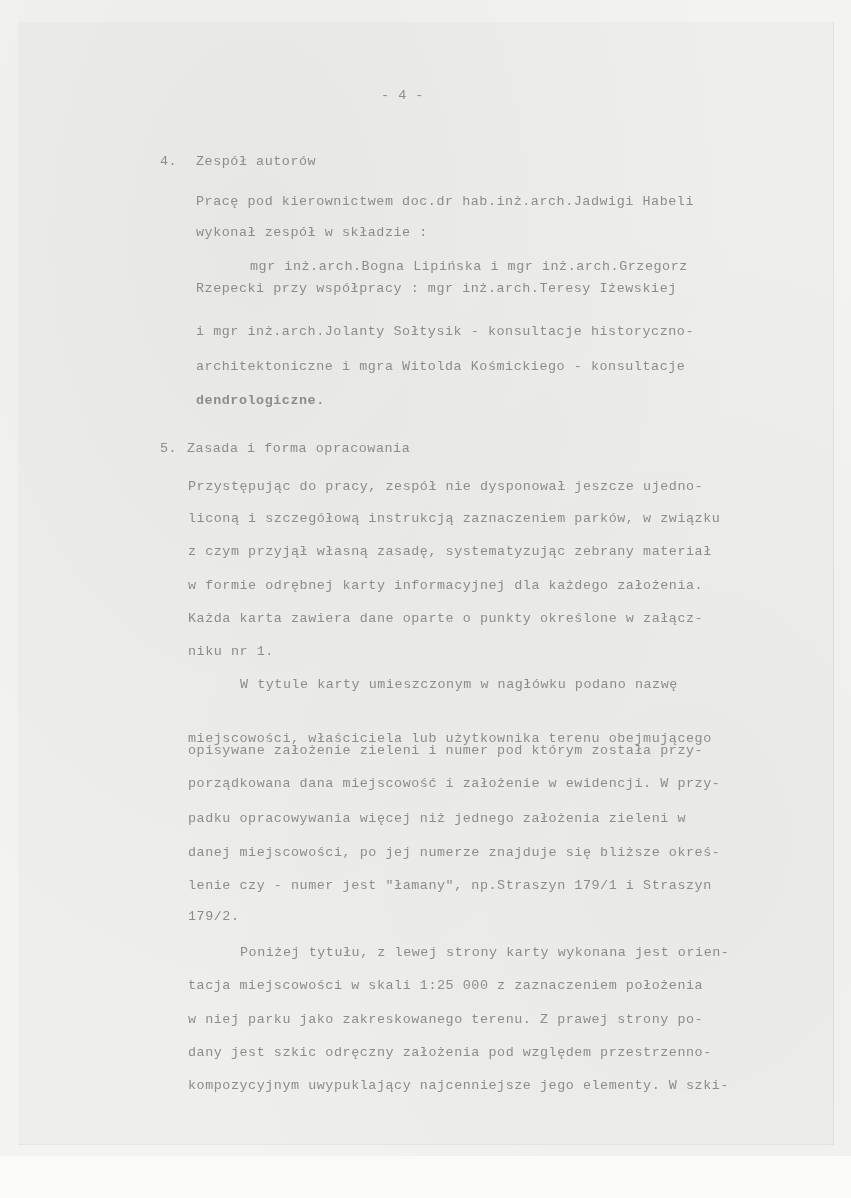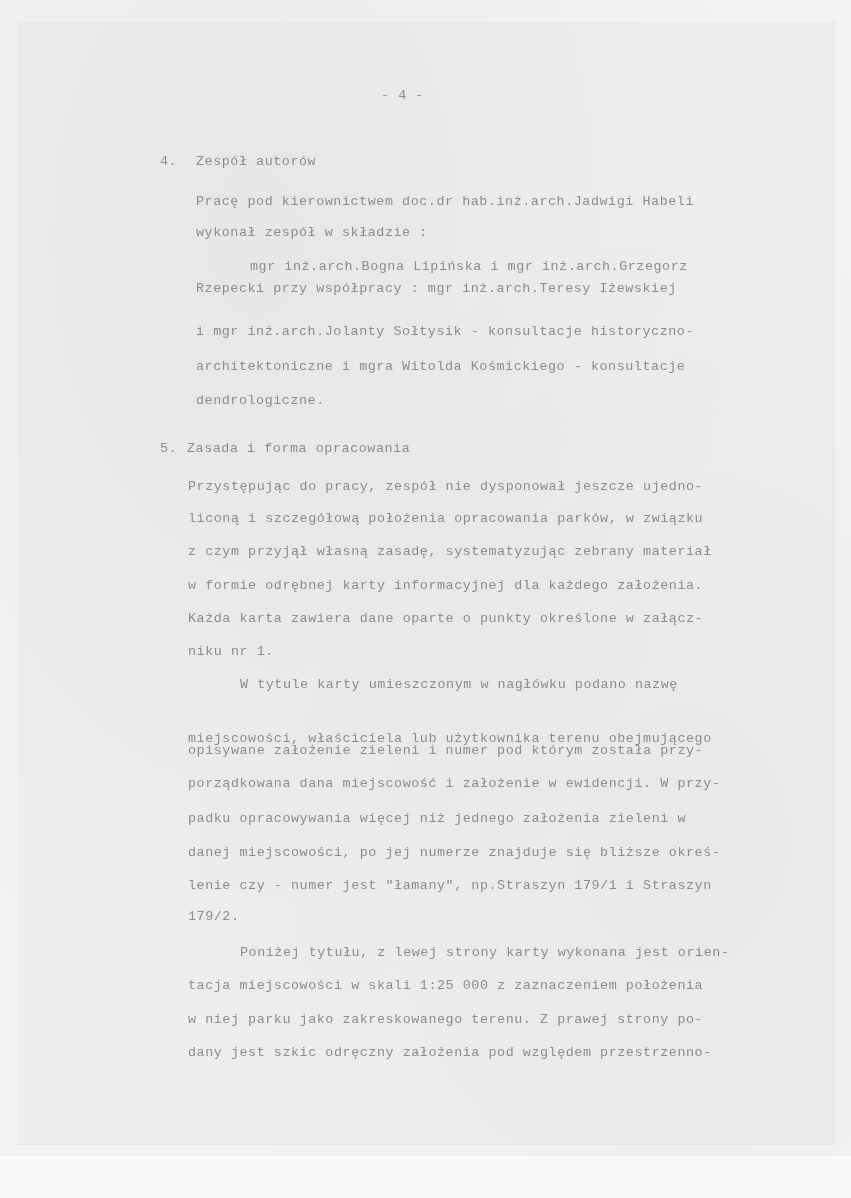--- a/index.html
+++ b/index.html
@@ -49,38 +49,39 @@
 
   <div class="line" style="left:160px; top:153px;">4.</div>
   <div class="line heading-text" style="left:196px; top:153px;">Zespół autorów</div>
 
   <div class="line" style="left:196px; top:193px;">Pracę pod kierownictwem doc.dr hab.inż.arch.Jadwigi Habeli</div>
   <div class="line" style="left:196px; top:224px;">wykonał zespół w składzie :</div>
   <div class="line" style="left:250px; top:258px;text-align:center;">mgr inż.arch.Bogna Lipińska i mgr inż.arch.Grzegorz</div>
   <div class="line" style="left:196px; top:280px;">Rzepecki przy współpracy : mgr inż.arch.Teresy Iżewskiej</div>
   <div class="line" style="left:196px; top:323px;">i mgr inż.arch.Jolanty Sołtysik - konsultacje historyczno-</div>
   <div class="line" style="left:196px; top:358px;">architektoniczne i mgra Witolda Kośmickiego - konsultacje</div>
-  <div class="line" style="left:196px; top:392px;">dendrologiczne.</div>
+  <div class="line" style="left:196px; top:392px;font-weight:bold;">dendrologiczne.</div>
 
   <div class="line" style="left:160px; top:440px;">5.</div>
   <div class="line heading-text" style="left:187px; top:440px;">Zasada i forma opracowania</div>
 
   <div class="line" style="left:188px; top:478px;">Przystępując do pracy, zespół nie dysponował jeszcze ujedno-</div>
-  <div class="line" style="left:188px; top:510px;">liconą i szczegółową położenia opracowania parków, w związku</div>
+  <div class="line" style="left:188px; top:510px;">liconą i szczegółową instrukcją zaznaczeniem parków, w związku</div>
   <div class="line" style="left:188px; top:543px;">z czym przyjął własną zasadę, systematyzując zebrany materiał</div>
   <div class="line" style="left:188px; top:577px;">w formie odrębnej karty informacyjnej dla każdego założenia.</div>
   <div class="line" style="left:188px; top:610px;">Każda karta zawiera dane oparte o punkty określone w załącz-</div>
   <div class="line" style="left:188px; top:643px;">niku nr 1.</div>
 
   <div class="line" style="left:240px; top:676px;">W tytule karty umieszczonym w nagłówku podano nazwę</div>
   <div class="line" style="left:188px; top:708px;margin-top:22px;">miejscowości, właściciela lub użytkownika terenu obejmującego</div>
   <div class="line" style="left:188px; top:742px;">opisywane założenie zieleni i numer pod którym została przy-</div>
   <div class="line" style="left:188px; top:775px;">porządkowana dana miejscowość i założenie w ewidencji. W przy-</div>
   <div class="line" style="left:188px; top:810px;">padku opracowywania więcej niż jednego założenia zieleni w</div>
   <div class="line" style="left:188px; top:844px;">danej miejscowości, po jej numerze znajduje się bliższe okreś-</div>
   <div class="line" style="left:188px; top:877px;">lenie czy - numer jest "łamany", np.Straszyn 179/1 i Straszyn</div>
   <div class="line" style="left:188px; top:908px;">179/2.</div>
 
   <div class="line" style="left:240px; top:944px;">Poniżej tytułu, z lewej strony karty wykonana jest orien-</div>
   <div class="line" style="left:188px; top:977px;">tacja miejscowości w skali 1:25 000 z zaznaczeniem położenia</div>
   <div class="line" style="left:188px; top:1011px;">w niej parku jako zakreskowanego terenu. Z prawej strony po-</div>
   <div class="line" style="left:188px; top:1044px;">dany jest szkic odręczny założenia pod względem przestrzenno-</div>
+  <div class="line" style="left:188px; top:1077px;">kompozycyjnym uwypuklający najcenniejsze jego elementy. W szki-</div>
 </div>
 
 </body></html>

